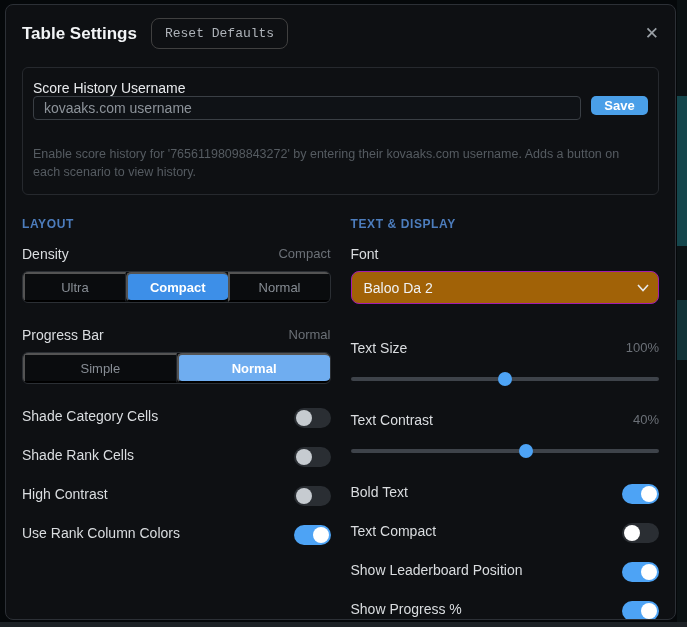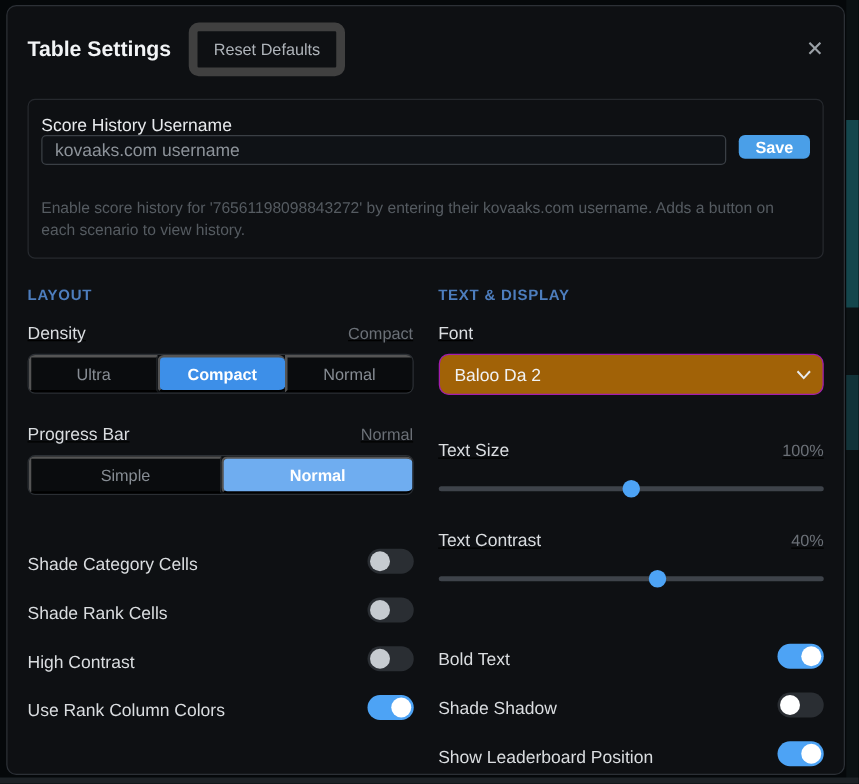--- a/index.html
+++ b/index.html
@@ -17,23 +17,23 @@
 
   .modal {
     position:absolute; left:5px; top:4px; width:671px; height:616px;
     background:#0e1013; border:1px solid #2c3036; border-radius:8px;
     display:flex; flex-direction:column; overflow:hidden;
   }
 
   .modal-header { display:flex; align-items:center; padding:13px 16px 8px 16px; }
   .modal-title { color:#f2f4f6; font-size:17px; font-weight:700; }
   .reset-btn {
-    margin-left:14px; background:transparent; border:7px solid #404040; border-radius:8px;
+    margin-left:14px; background:transparent; border:1px solid #404040; border-radius:8px;
     color:#aeb3b9; font-size:13px; padding:7px 13px; cursor:pointer;
-    font-family:Liberation Sans, sans-serif;
+    font-family:Liberation Mono, monospace;
   }
   .close-btn { margin-left:auto; color:#9aa0a6; font-size:17px; background:none; border:none; cursor:pointer; line-height:1; }
 
   .score-panel { margin:10px 16px 0 16px; border:1px solid #26292e; border-radius:6px; padding:12px 10px 13px 10px; }
   .score-label { color:#e8eaed; font-size:14px; }
   .score-row { display:flex; gap:10px; }
   .score-input {
     flex:1; height:24px; background:#0f1216; border:1px solid #3a3f45; border-radius:4px;
     color:#c7ccd1; font-size:14px; padding:0 10px; outline:none;
     font-family:"Liberation Sans", sans-serif;
@@ -44,38 +44,38 @@
     color:#fff; font-size:13px; font-weight:700; cursor:pointer;
     font-family:"Liberation Sans", sans-serif;
   }
   .help-text { color:#555b61; font-size:12.5px; line-height:1.4; margin-top:26px; }
 
   .columns { display:flex; gap:20px; padding:22px 16px 0 16px; flex:1; }
   .col { flex:1; min-width:0; }
 
   .section-header { color:#4d7dbd; font-size:12px; font-weight:700; letter-spacing:.6px; margin-bottom:15px; }
 
-  .field-row { display:flex; justify-content:space-between; align-items:flex-end; margin-bottom:9px;text-decoration:underline; }
+  .field-row { display:flex; justify-content:space-between; align-items:flex-start; margin-bottom:9px; }
   .field-label { color:#dadde0; font-size:14px; }
   .field-value { color:#6b7077; font-size:13px; }
 
   .segmented {
     display:flex; border:1px solid #2b2f34; border-radius:6px; overflow:hidden;
     background:#0a0c0e; height:32px; margin-bottom:24px;
   }
   .seg {
     flex:1; display:flex; align-items:center; justify-content:center;
     color:#878d94; font-size:13px; border-right:1px solid #22262b; cursor:pointer;
     background:transparent; font-family:"Liberation Sans", sans-serif;
   }
   .segmented .seg:last-child { border-right:none; }
   .seg.selected-primary { background:#3d8fe8; color:#fff; font-weight:700; border-radius:5px; border-right:none; }
   .seg.selected-light { background:#6fadf0; color:#fff; font-weight:700; border-radius:5px; border-right:none; }
 
-  .toggle-row { display:flex; justify-content:space-between; align-items:flex-end; height:39px;gap:18px; }
+  .toggle-row { display:flex; justify-content:space-between; align-items:flex-start; height:39px;gap:18px; }
   .toggle { width:37px; height:20px; border-radius:10px; background:#2a2e33; position:relative; cursor:pointer; flex:none; }
   .toggle .knob { position:absolute; top:2px; left:2px; width:16px; height:16px; border-radius:50%; background:#c6cbd0; }
   .toggle.on { background:#4da3f5; }
   .toggle.on .knob { left:19px; background:#ffffff; }
 
   .select {
     height:33px; border:1px solid #a21caf; border-radius:8px; background:#a16207;
     display:flex; align-items:center; justify-content:space-between;
     padding:0 9px 0 12px; color:#f0f2f4; font-size:14px; cursor:pointer; margin-bottom:36px;
   }
@@ -193,21 +193,21 @@
         <div class="knob" style="left: calc(57% - 7px);"></div>
       </div>
 
       <div class="toggle-row">
         <div class="field-label">Bold Text</div>
         <div class="toggle on">
             <div class="knob"></div>
           </div>
       </div>
       <div class="toggle-row">
-        <div class="field-label">Shade Shadow</div>
+        <div class="field-label">Text Compact</div>
         <div class="toggle">
             <div class="knob" style="background:#ffffff"></div>
           </div>
       </div>
       <div class="toggle-row">
         <div class="field-label">Show Leaderboard Position</div>
         <div class="toggle on">
             <div class="knob"></div>
           </div>
       </div>

